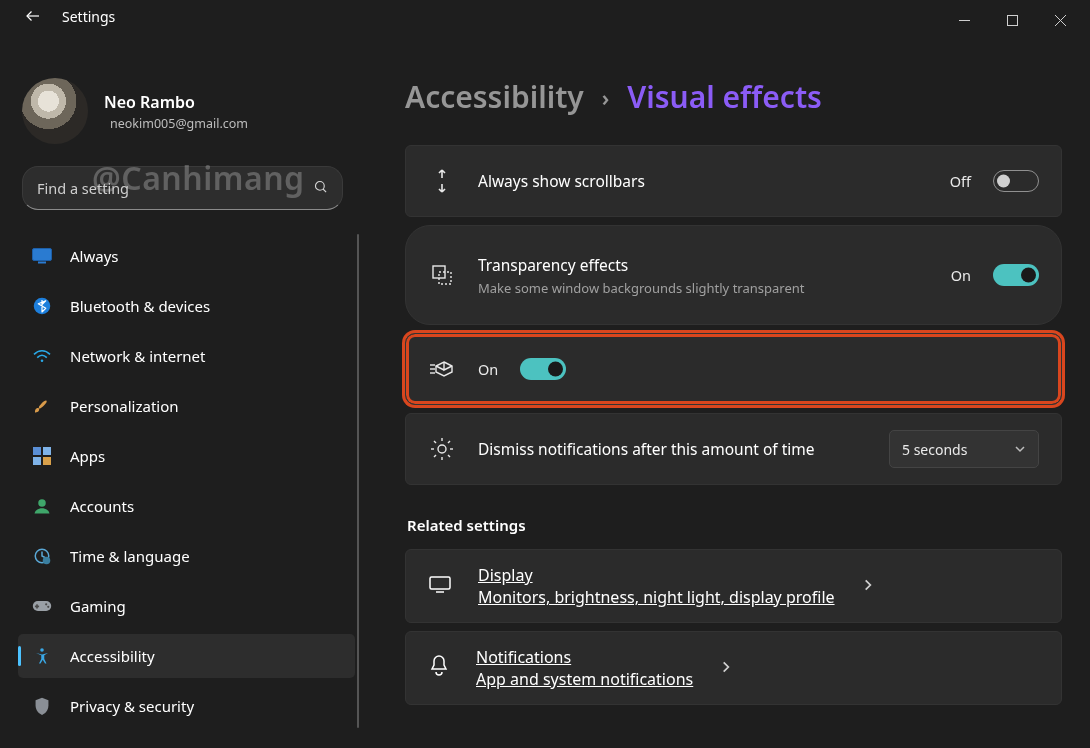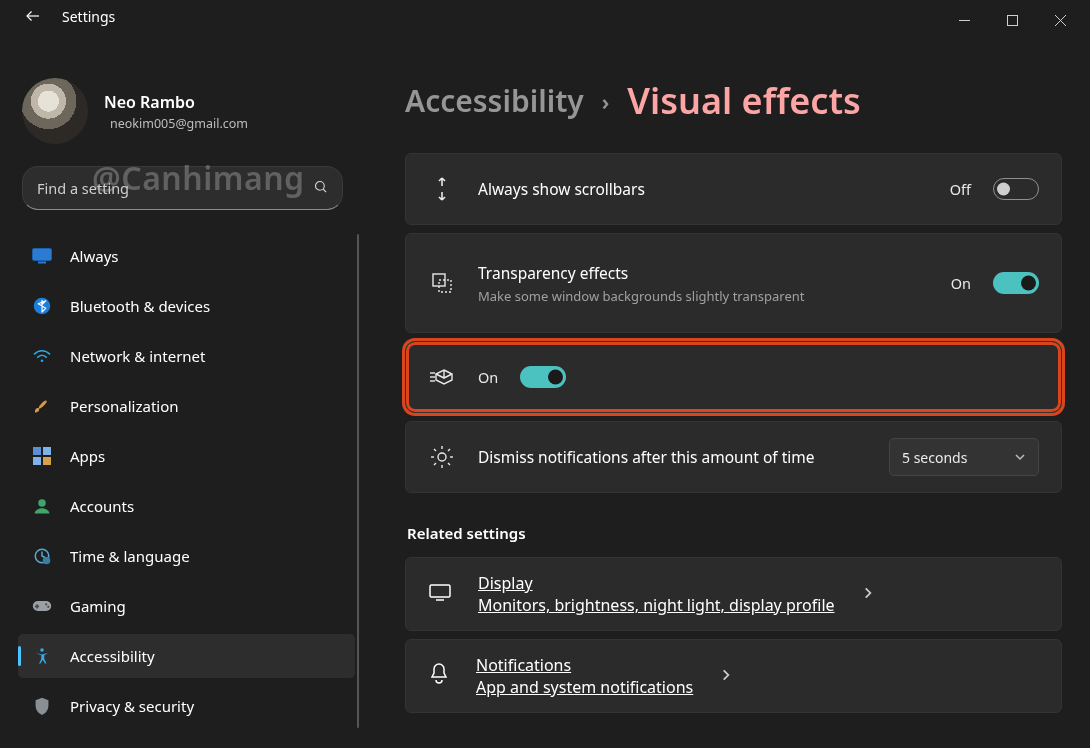--- a/index.html
+++ b/index.html
@@ -136,34 +136,34 @@
   
   .crumbs {
     display: flex;
     align-items: center;
     gap: 18px;
     margin: 16px 0 28px 0;
     font-weight: 600;
   }
   .crumb-parent { font-size: 30px; color: #969696; }
   .crumb-sep { font-size: 22px; color: #969696; }
-  .crumb-current { font-size: 36px; color: #fca5a5; }
+  .crumb-current { font-size: 30px; color: #8b5cf6; }
   
   .card {
     background: #2b2b2b;
     border: 1px solid #333;
     border-radius: 6px;
     margin-bottom: 8px;
     display: flex;
     align-items: center;
     padding: 0 22px;
     min-height: 72px;
     gap: 22px;
   }
-  .card.tall { min-height: 100px; }
+  .card.tall { min-height: 100px; border-radius: 25px; }
   .card .cicon {
     width: 28px; height: 28px;
     display:flex; align-items:center; justify-content:center;
     color:#e8e8e8;
     flex-shrink:0;
   }
   .card .ctext { flex: 1; min-width: 0; }
   .card .ctitle { font-size: 15.5px; color: #ffffff; }
   .card .cdesc { font-size: 13px; color: #a0a0a0; margin-top: 3px; }
   .card .status-label { font-size: 14.5px; color: #eaeaea; }

